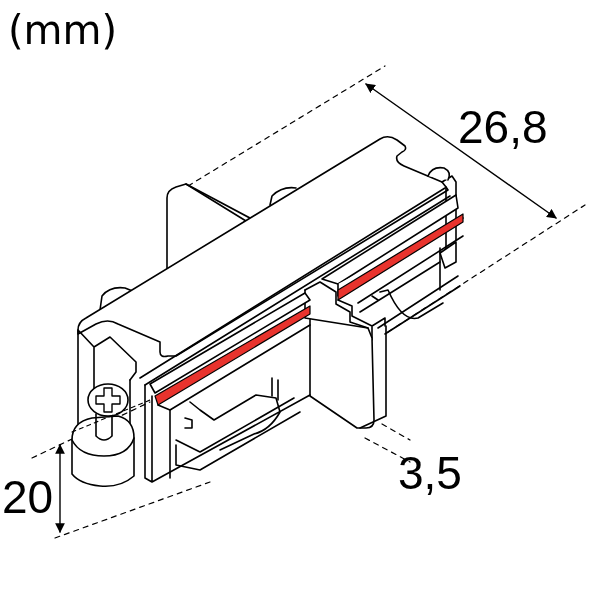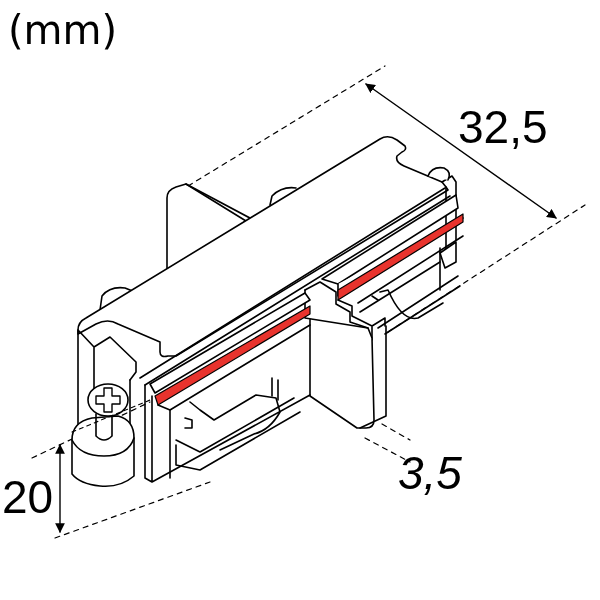--- a/index.html
+++ b/index.html
@@ -1,28 +1,28 @@
 <!DOCTYPE html>
 <html><head>
 <meta charset="utf-8">
 <style>
   html, body { margin: 0; padding: 0; background: #ffffff; }
   body { width: 600px; height: 600px; position: relative; overflow: hidden; font-family: "Liberation Sans", "DejaVu Sans", sans-serif; }
   .unit-label { position: absolute; left: 8px; top: 10px; font-size: 40px; color: #000; line-height: 1; letter-spacing: 0px; font-family: "DejaVu Sans", sans-serif; text-align: right; }
   .dim { position: absolute; font-size: 46px; color: #000; line-height: 1; font-family: "Liberation Sans", "DejaVu Sans", sans-serif; }
   .dim-length { left: 458px; top: 104px; }
   .dim-height { left: 2px; top: 474px; }
-  .dim-depth { left: 398px; top: 450px; font-style: italic; }
+  .dim-depth { left: 398px; top: 450px; }
   svg.drawing { position: absolute; left: 0; top: 0; }
 </style>
 </head>
 <body>
 
 <div class="unit-label">(mm)</div>
-<div class="dim dim-length">32,5</div>
+<div class="dim dim-length">26,8</div>
 <div class="dim dim-height">20</div>
 <div class="dim dim-depth">3,5</div>
 
 <svg class="drawing" width="600" height="600" viewBox="0 0 600 600" fill="none" stroke="#000" stroke-width="1.6" stroke-linejoin="round" stroke-linecap="round">
   <defs>
     <marker id="arrow" viewBox="0 0 10 10" refX="9" refY="5" markerWidth="7" markerHeight="7" orient="auto-start-reverse">
       <path d="M0,0 L10,5 L0,10 z" fill="#000" stroke="none"></path>
     </marker>
   </defs>
 

